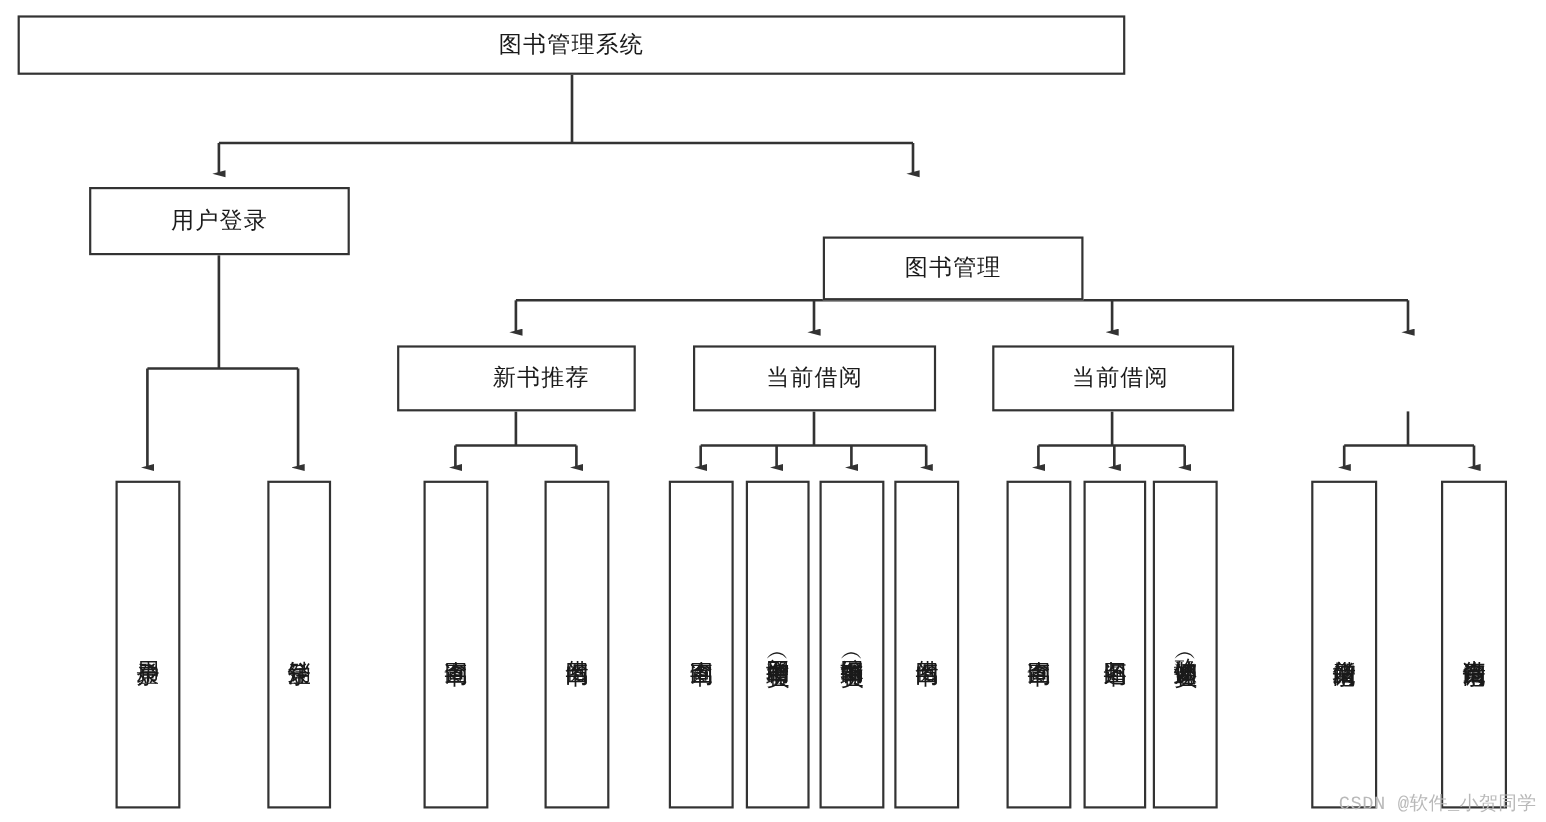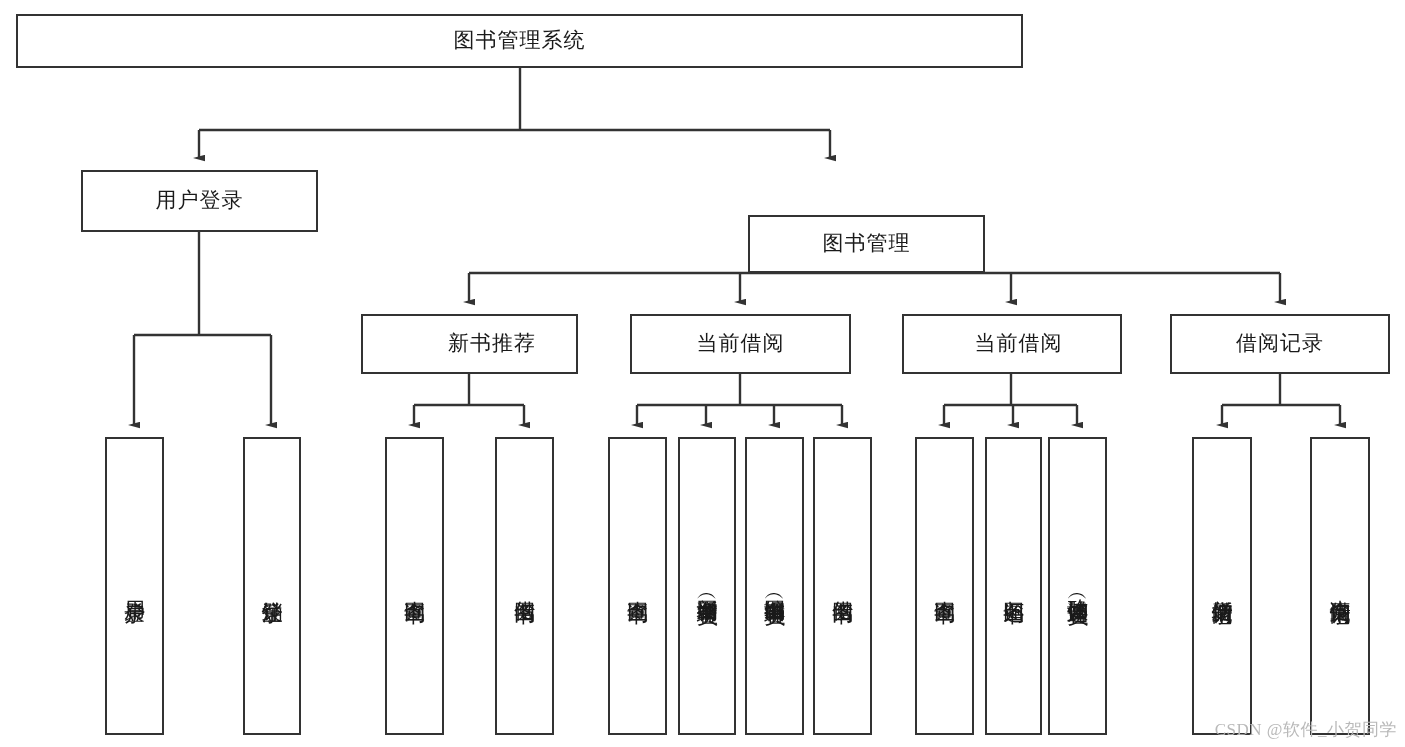--- a/index.html
+++ b/index.html
@@ -62,21 +62,21 @@
     text-align: center;
   }
   #watermark {
     position: absolute;
     right: 8px;
     bottom: 6px;
     font-size: 17px;
     color: #b9b9b9;
     letter-spacing: 0.5px;
     white-space: nowrap;
-    font-family: Liberation Serif, serif;
+    font-family: Liberation Mono, monospace;
   }
 </style>
 </head>
 <body>
 
 <div id="diagram-root">
 
   <svg id="edge-layer" viewBox="0 0 1405 747" width="1405" height="747">
     <defs>
       <marker id="arrowhead" markerWidth="10" markerHeight="12" refX="3.2" refY="6" orient="auto" markerUnits="userSpaceOnUse">
@@ -140,23 +140,20 @@
 
   <div class="node node-h" style="left:361px; top:314px; width:217px; height:60px;padding-left:45px;">
     <span>新书推荐</span>
   </div>
   <div class="node node-h" style="left:630px; top:314px; width:221px; height:60px;">
     <span>当前借阅</span>
   </div>
   <div class="node node-h" style="left:902px; top:314px; width:220px; height:60px;padding-left:13px;">
     <span>当前借阅</span>
   </div>
-  <div class="node node-h" style="left:1170px; top:314px; width:220px; height:60px;">
-    <span>借阅记录</span>
-  </div>
 
   <div class="node node-v" style="left:105px; top:437px; width:59px; height:298px;">
     <span>用户登录</span>
   </div>
   <div class="node node-v" style="left:243px; top:437px; width:58px; height:298px;">
     <span>注销登录</span>
   </div>
 
   <div class="node node-v" style="left:385px; top:437px; width:59px; height:298px;">
     <span>查询图书</span>

